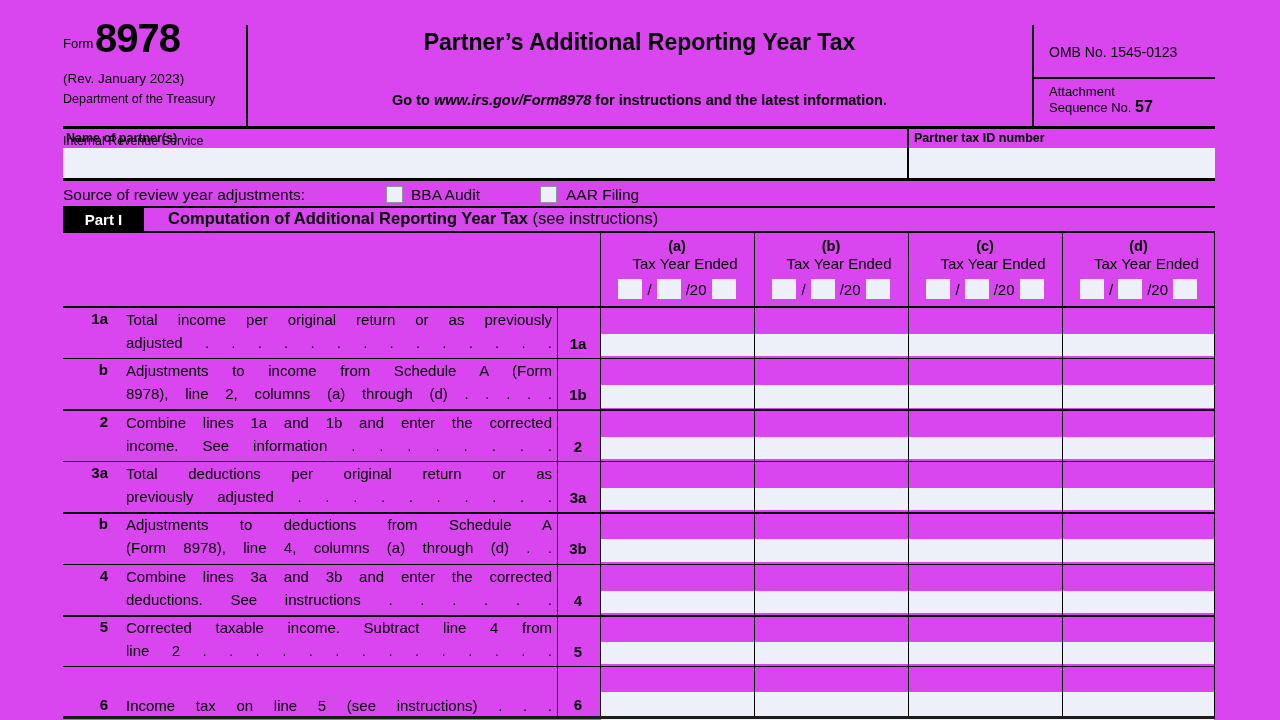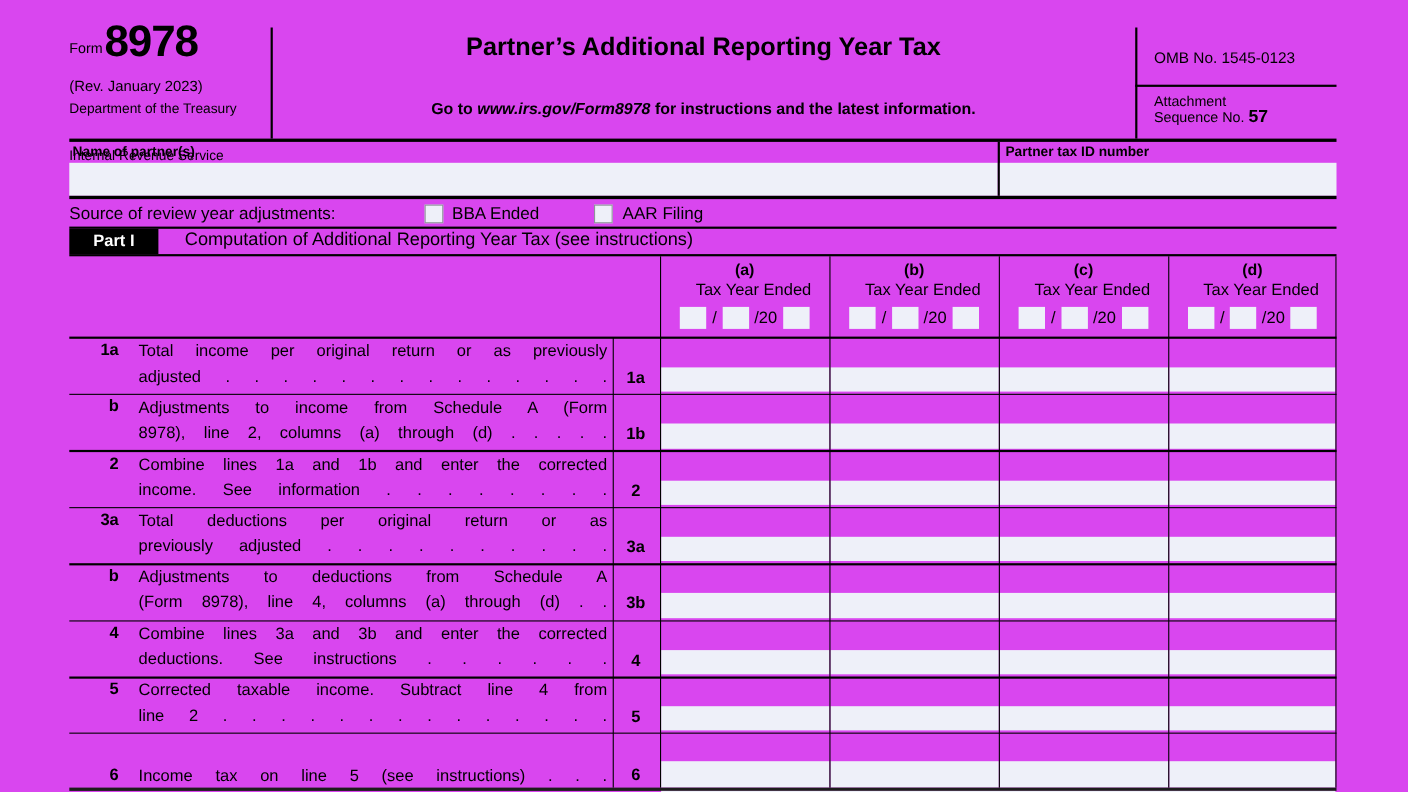--- a/index.html
+++ b/index.html
@@ -1,21 +1,21 @@
 <!DOCTYPE html>
 <html><head>
 <meta charset="utf-8">
 <style>
   html,body{margin:0;padding:0;background:#fff;}
   .page{position:relative;width:1280px;height:720px;background:#d946ef;overflow:hidden;
         font-family:"Liberation Sans",sans-serif;color:#000;}
   .hline{position:absolute;background:#000;height:1.5px;}
   .vline{position:absolute;background:#000;width:1.5px;}
   .lavfill{position:absolute;background:#eef0f9;}
-  .b{font-weight:normal;}
+  .b{font-weight:bold;}
   .i{font-style:italic;}
   
   .form-word{position:absolute;left:63px;top:36px;font-size:13px;}
   .form-number{position:absolute;left:95px;top:16px;font-size:40px;font-weight:bold;letter-spacing:-1px;}
   .revision{position:absolute;left:63px;top:71px;font-size:13.5px;}
   .agency{position:absolute;left:63px;font-size:12.5px;text-align:center;}
   .title{position:absolute;left:247px;width:785px;top:29px;text-align:center;font-size:23px;font-weight:bold;}
   .goto{position:absolute;left:247px;width:785px;top:92px;text-align:center;font-size:14.5px;font-weight:bold;}
   .omb{position:absolute;left:1049px;top:44px;font-size:14px;}
   .att{position:absolute;left:1049px;font-size:13px;line-height:15px;}
@@ -70,21 +70,21 @@
 
   <span class="flabel" style="left:66px;top:131px;">Name of partner(s)</span>
   <div class="lavfill" style="left:63px;top:148px;width:844px;height:30px;"></div>
   <div class="vline" style="left:907px;top:129px;height:49px;"></div>
   <span class="flabel" style="left:914px;top:131px;">Partner tax ID number</span>
   <div class="lavfill" style="left:909px;top:148px;width:306px;height:30px;"></div>
   <div class="hline" style="left:63px;top:178px;width:1152px;height:3px;"></div>
 
   <span class="srclabel">Source of review year adjustments:</span>
   <span class="cb" style="left:386px;"></span>
-  <span class="cbl" style="left:411px;">BBA Ended</span>
+  <span class="cbl" style="left:411px;">BBA Audit</span>
   <span class="cb" style="left:540px;"></span>
   <span class="cbl" style="left:566px;">AAR Filing</span>
 
   <div class="hline" style="left:63px;top:206px;width:1152px;height:2px;"></div>
   <div class="pbadge">Part I</div>
   <div class="pheading"><span class="b">Computation of Additional Reporting Year Tax</span><span> (see instructions)</span></div>
   <div class="hline" style="left:63px;top:231px;width:1152px;"></div>
 
   <div class="colhead" style="left:600px;width:154px;">
     <div class="cletter">(a)</div>

